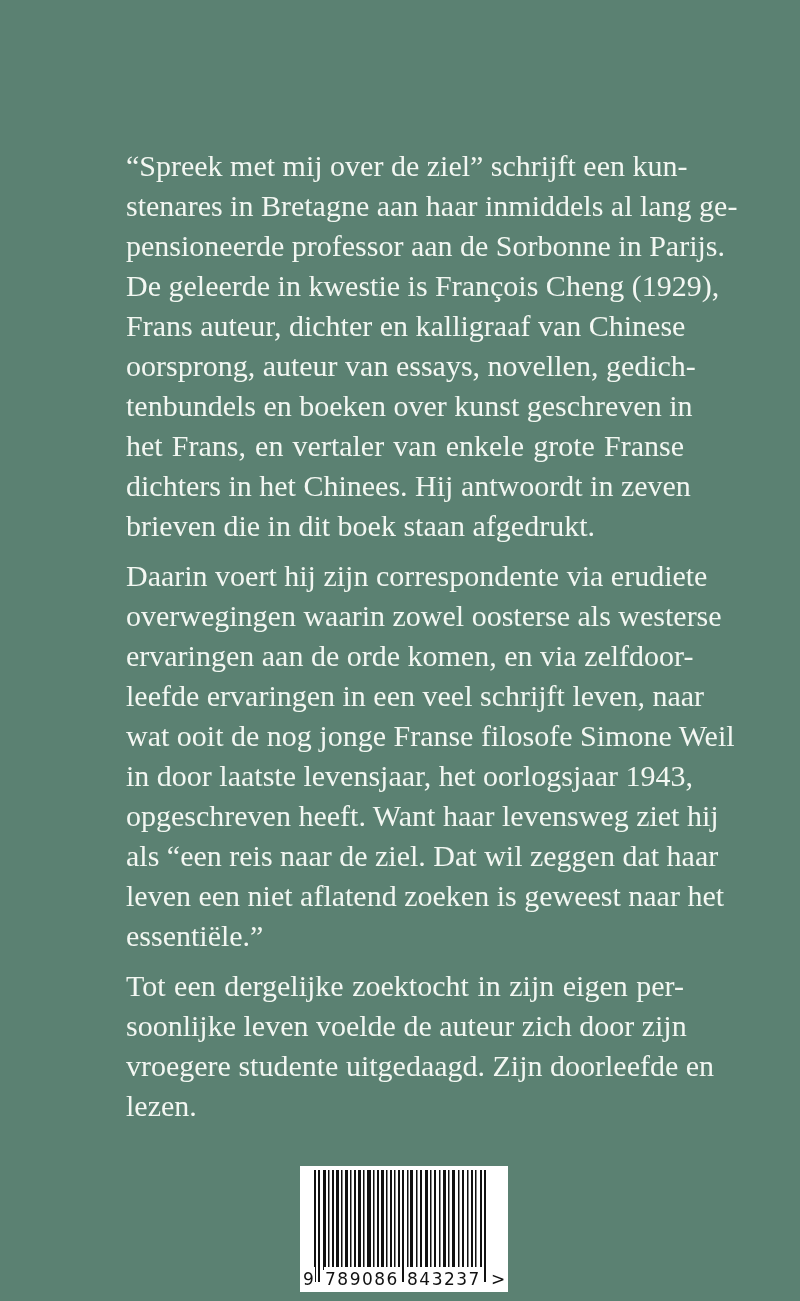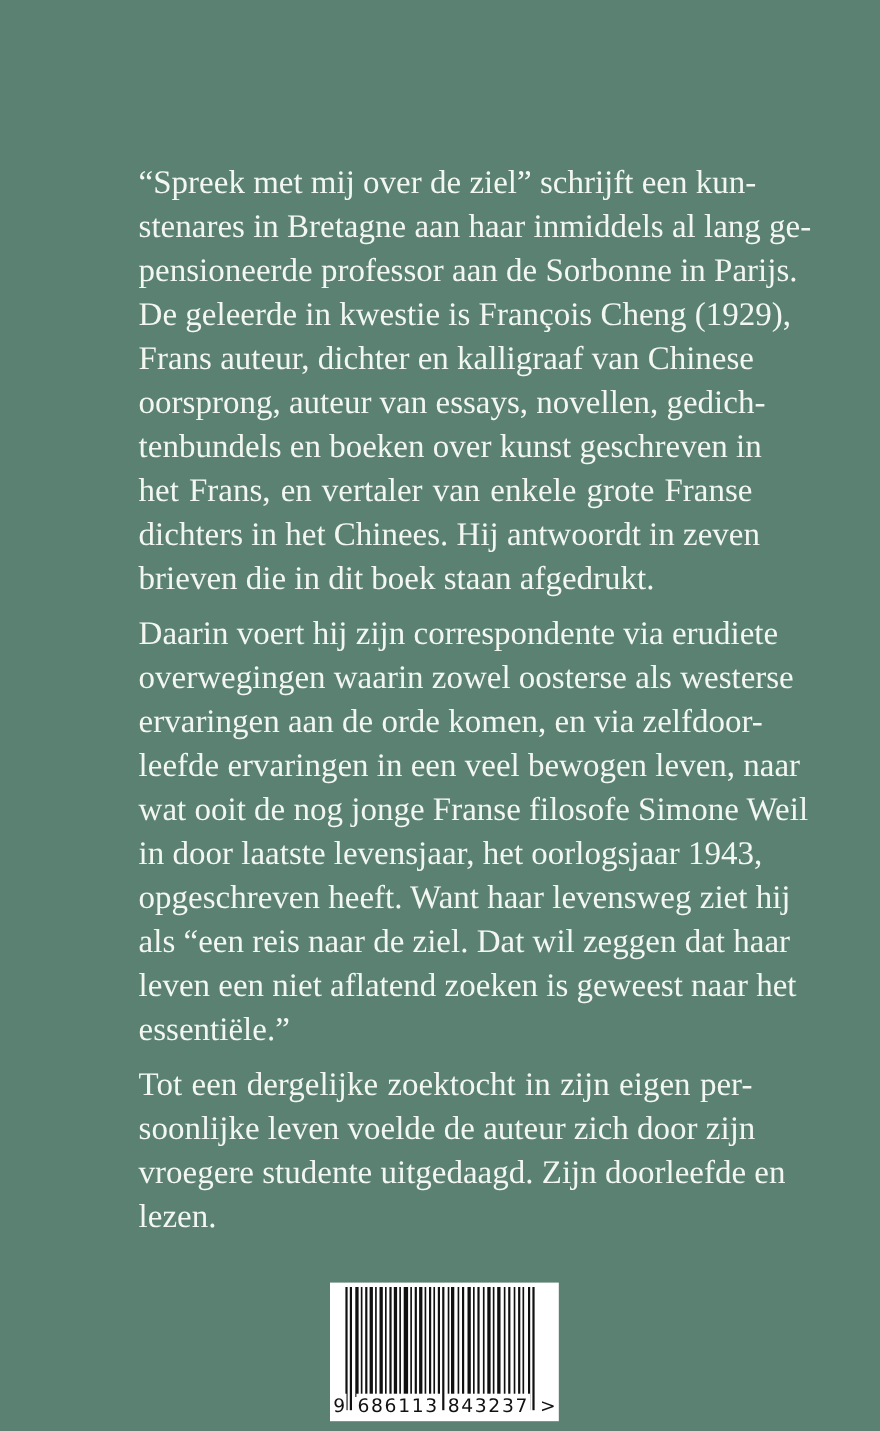--- a/index.html
+++ b/index.html
@@ -85,21 +85,21 @@
     <span class="line">oorsprong, auteur van essays, novellen, gedich-</span>
     <span class="line">tenbundels en boeken over kunst geschreven in</span>
     <span class="line">het Frans, en vertaler van enkele grote Franse</span>
     <span class="line">dichters in het Chinees. Hij antwoordt in zeven</span>
     <span class="line last">brieven die in dit boek staan afgedrukt.</span>
   </p>
   <p class="para">
     <span class="line">  Daarin voert hij zijn correspondente via erudiete</span>
     <span class="line">overwegingen waarin zowel oosterse als westerse</span>
     <span class="line">ervaringen aan de orde komen, en via zelfdoor-</span>
-    <span class="line">leefde ervaringen in een veel bewogen leven, naar</span>
+    <span class="line">leefde ervaringen in een veel schrijft leven, naar</span>
     <span class="line">wat ooit de nog jonge Franse filosofe Simone Weil</span>
     <span class="line">in door laatste levensjaar, het oorlogsjaar 1943,</span>
     <span class="line">opgeschreven heeft. Want haar levensweg ziet hij</span>
     <span class="line">als “een reis naar de ziel. Dat wil zeggen dat haar</span>
     <span class="line">leven een niet aflatend zoeken is geweest naar het</span>
     <span class="line last">essentiële.”</span>
   </p>
   <p class="para">
     <span class="line">  Tot een dergelijke zoektocht in zijn eigen per-</span>
     <span class="line">soonlijke leven voelde de auteur zich door zijn</span>
@@ -152,17 +152,17 @@
       <rect x="167" y="4" width="1.5" height="100"></rect>
       <rect x="171" y="4" width="2" height="100"></rect>
       <rect x="175" y="4" width="1.5" height="100"></rect>
 
       <rect x="180" y="4" width="2" height="112"></rect>
       <rect x="184" y="4" width="2" height="112"></rect>
     </g>
   </svg>
   <div class="isbn-digits">
     <span style="left:2px;">9</span>
-    <span style="left:24px; letter-spacing:1.5px;">686113</span>
+    <span style="left:24px; letter-spacing:1.5px;">789086</span>
     <span style="left:106px; letter-spacing:1.5px;text-align:right;">843237</span>
     <span style="left:190px;">&gt;</span>
   </div>
 </div>
 
 </body></html>

